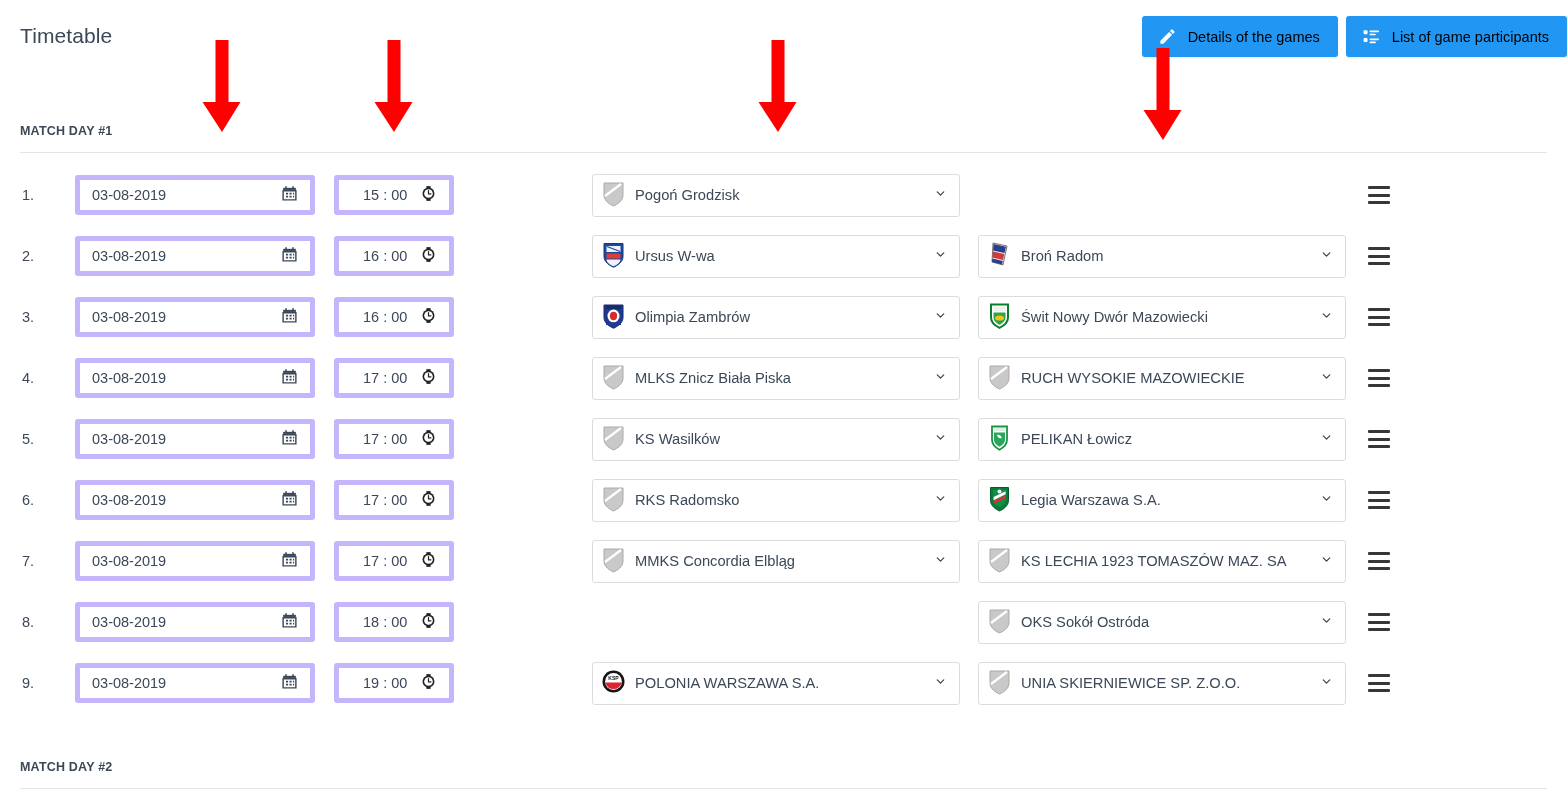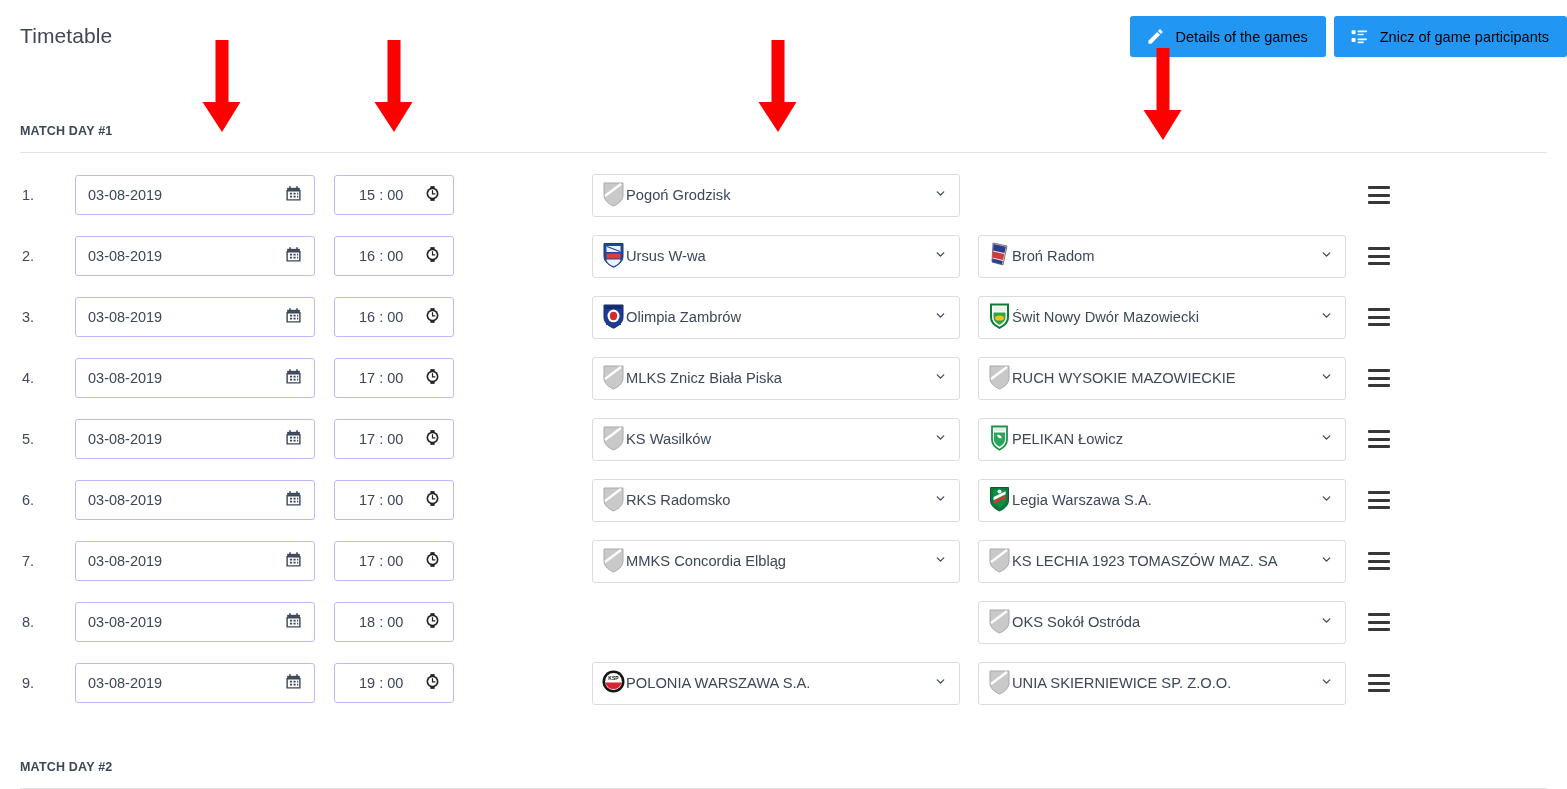--- a/index.html
+++ b/index.html
@@ -81,21 +81,21 @@
     position: absolute;
     left: 22px;
     width: 40px;
     font-size: 14.5px;
     color: #3c4858;
   }
 
   .field {
     position: absolute;
     background: #fff;
-    border: 1px solid #c4b5fd;
+    border: 5px solid #c4b5fd;
     border-radius: 3px;
     height: 40px;
     display: flex;
     align-items: center;
     padding: 0 12px;
     font-size: 14.5px;
     color: #3c4858;
     cursor: text;
   }
   .field-date { left: 75px; width: 240px; justify-content: space-between; }
@@ -112,21 +112,21 @@
     align-items: center;
     padding: 0 12px 0 8px;
     font-size: 14.7px;
     color: #3c4858;
     cursor: pointer;
   }
   .select-home { left: 592px; width: 368px; }
   .select-away { left: 978px; width: 368px; }
   .select .tname {
     flex: 1;
-    margin-left: 0;
+    margin-left: 9px;
     overflow: hidden;
     white-space: nowrap;
     text-overflow: ellipsis;
   }
 
   .crest { width: 25px; height: 27px; flex: 0 0 25px; }
 
   .handle {
     position: absolute;
     left: 1368px;
@@ -170,21 +170,21 @@
       <span class="bi">
         <svg width="19" height="19" viewBox="0 0 24 24" fill="#fff">
           <rect x="2" y="4" width="5" height="5" rx="1"></rect>
           <rect x="2" y="14" width="5" height="5" rx="1"></rect>
           <rect x="9.5" y="4.5" width="12" height="2.1" rx="1"></rect>
           <rect x="9.5" y="8.4" width="8" height="2.1" rx="1"></rect>
           <rect x="9.5" y="14.5" width="12" height="2.1" rx="1"></rect>
           <rect x="9.5" y="18.4" width="8" height="2.1" rx="1"></rect>
         </svg>
       </span>
-      <span>Znicz of game participants</span>
+      <span>List of game participants</span>
     </button>
   </div>
 
   <div class="matchday" style="top:124px">MATCH DAY #1</div>
   <div class="hr" style="top:152px"></div>
 
   <div id="rows">
       <div class="row" style="top: 172px;">
     <div class="rownum">1.</div>
 

